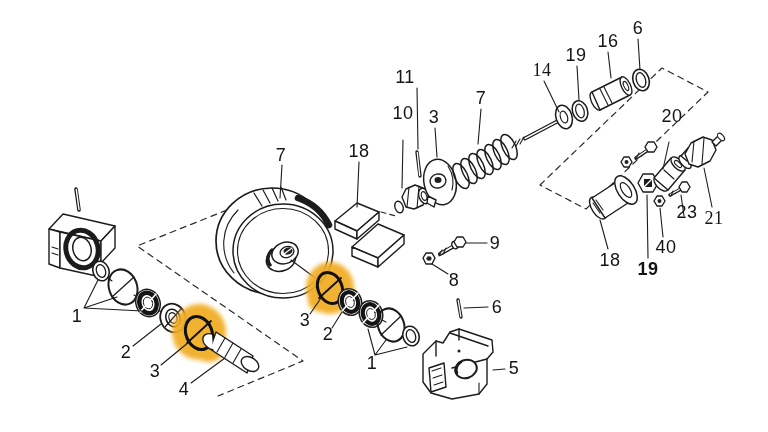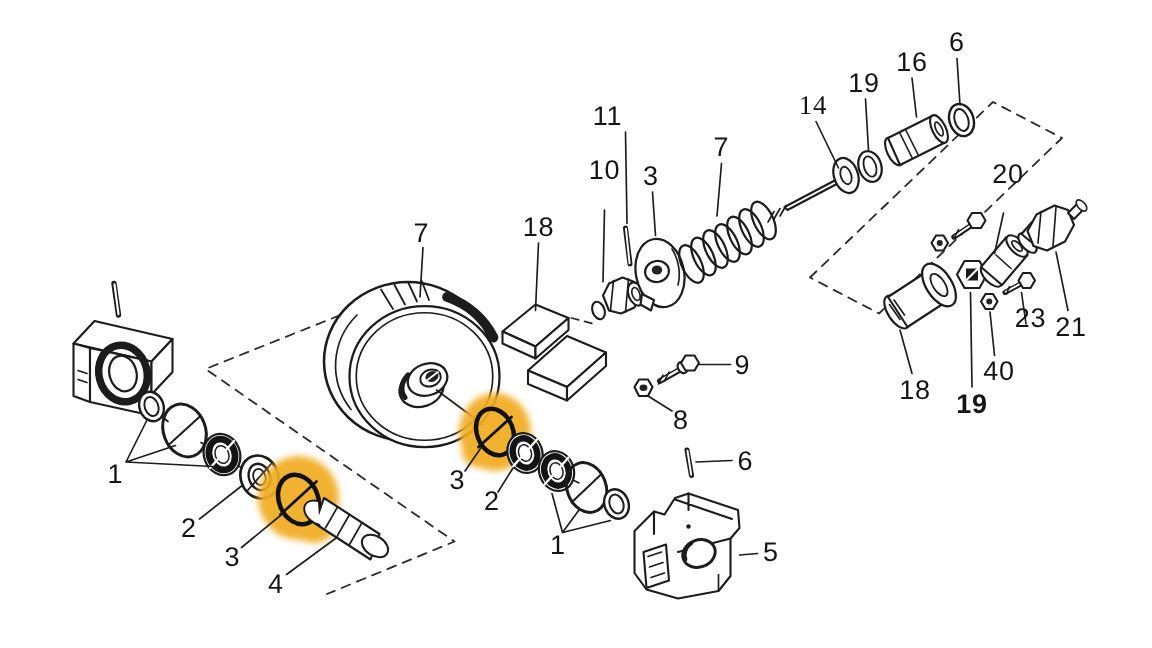--- a/index.html
+++ b/index.html
@@ -319,18 +319,18 @@
       <span class="callout" style="left: 405px; top: 77px;">11</span>
       <span class="callout" style="left: 434px; top: 117px;">3</span>
       <span class="callout" style="left: 481px; top: 98px;">7</span>
       <span class="callout" style="left: 542px; top: 70px; font-family: Liberation Serif, serif;">14</span>
       <span class="callout" style="left: 576px; top: 55px;">19</span>
       <span class="callout" style="left: 608px; top: 41px;">16</span>
       <span class="callout" style="left: 638px; top: 28px;">6</span>
       <span class="callout" style="left: 610px; top: 260px; text-align: right;">18</span>
       <span class="callout" style="left: 648px; top: 269px; font-weight: bold;">19</span>
       <span class="callout" style="left: 672px; top: 116px;">20</span>
-      <span class="callout" style="left: 714px; top: 218px;">21</span>
+      <span class="callout" style="left: 714px; top: 218px; font-family: Liberation Serif, serif;">21</span>
       <span class="callout" style="left: 666px; top: 247px;">40</span>
       <span class="callout" style="left: 687px; top: 212px;">23</span>
       <span class="callout" style="left: 359px; top: 151px;">18</span>
     </div>
 </div>
 
 </body></html>

